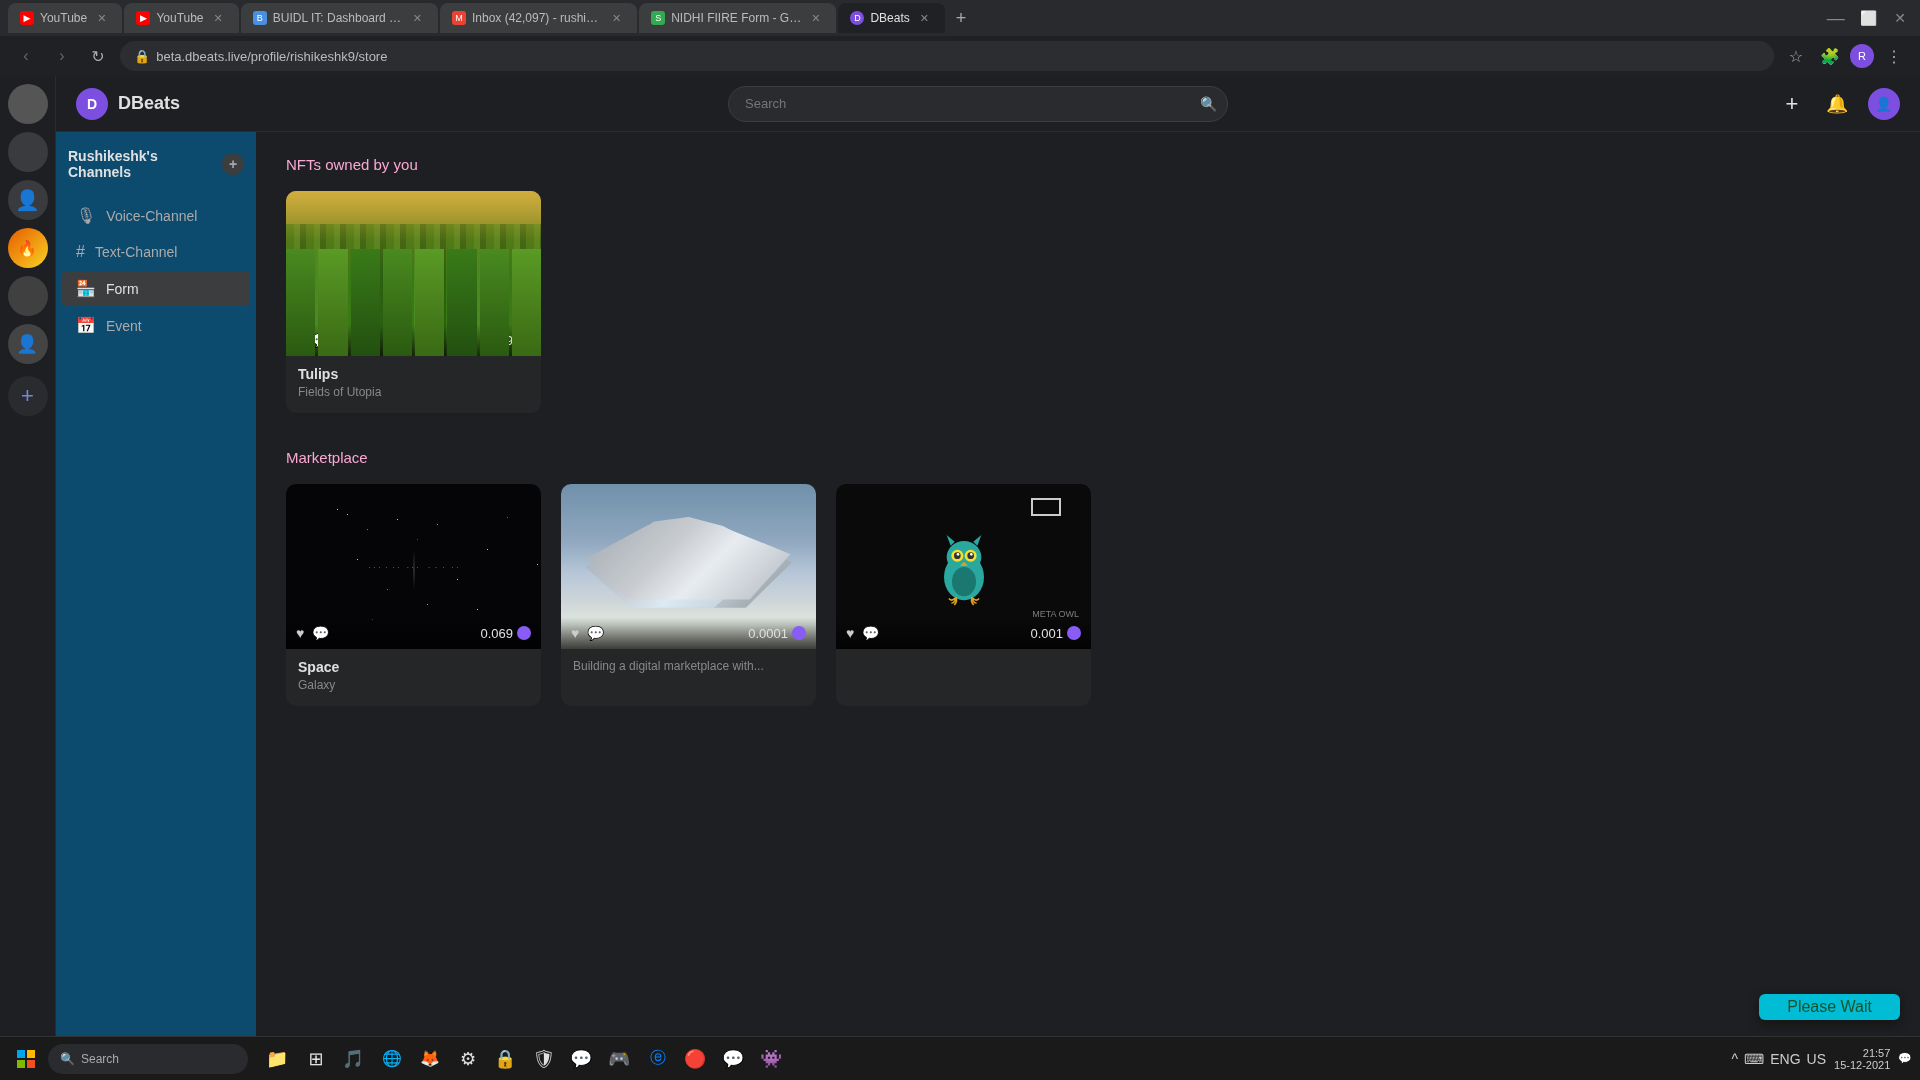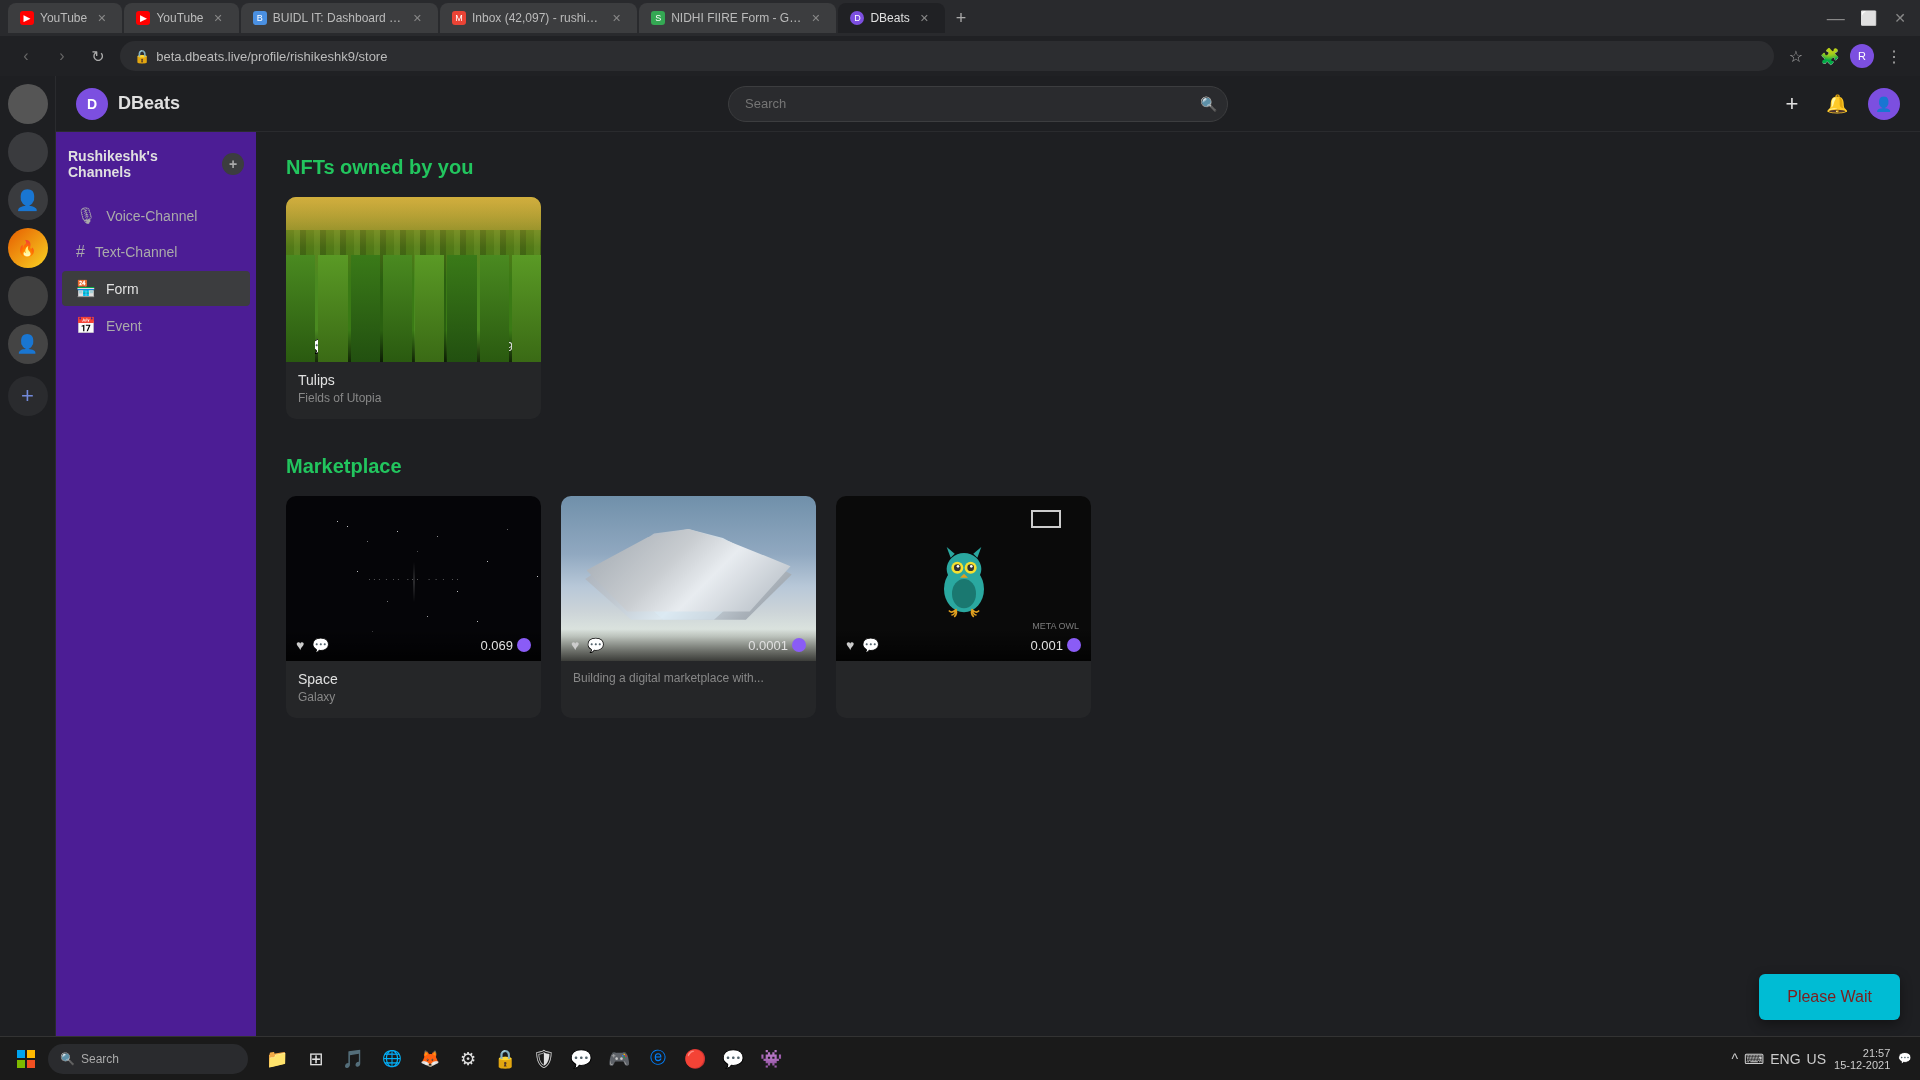--- a/index.html
+++ b/index.html
@@ -123,21 +123,21 @@
       display: flex; align-items: center; justify-content: center;
       cursor: pointer;
       color: #7289da;
       font-size: 22px;
       margin-top: 4px;
     }
 
     
     .sidebar {
       width: 200px;
-      background: #4c1d95;
+      background: #0c4a6e;
       padding: 16px 0;
       flex-shrink: 0;
     }
     .sidebar-header {
       display: flex;
       align-items: center;
       justify-content: space-between;
       padding: 0 12px 16px;
       font-weight: 600;
       font-size: 14px;
@@ -251,23 +251,23 @@
       border-radius: 50%;
       background: #7c4fe0;
       display: flex; align-items: center; justify-content: center;
       color: white;
       font-size: 14px;
       cursor: pointer;
     }
 
     
     .section-title {
-      font-size: 20px;
-      font-weight: 700;
-      color: #22c55e;
+      font-size: 15px;
+      font-weight: 400;
+      color: #f9a8d4;
       margin-bottom: 18px;
     }
 
     
     .nft-grid {
       display: flex;
       flex-wrap: wrap;
       gap: 20px;
       margin-bottom: 36px;
     }
@@ -378,37 +378,37 @@
       border-radius: 50%;
       background: #8a5cf6;
       display: inline-block;
     }
 
     .nft-info {
       padding: 10px 12px 14px;
     }
     .nft-title {
       font-size: 14px;
-      font-weight: 400;
+      font-weight: 700;
       color: #e0e0e0;
       margin-bottom: 3px;
     }
     .nft-subtitle {
       font-size: 12px;
       color: #888;
     }
 
     
     .notification-toast {
       position: fixed;
       bottom: 60px;
       right: 20px;
       background: #00bcd4;
-      color: #7f1d1d;
-      padding: 14px 28px;
+      color: #14532d;
+      padding: 4px 28px;
       border-radius: 6px;
       font-size: 16px;
       font-weight: 500;
       cursor: pointer;
       z-index: 1000;
       box-shadow: 0 4px 12px rgba(0,0,0,0.4);
     }
 
     
     .taskbar {

